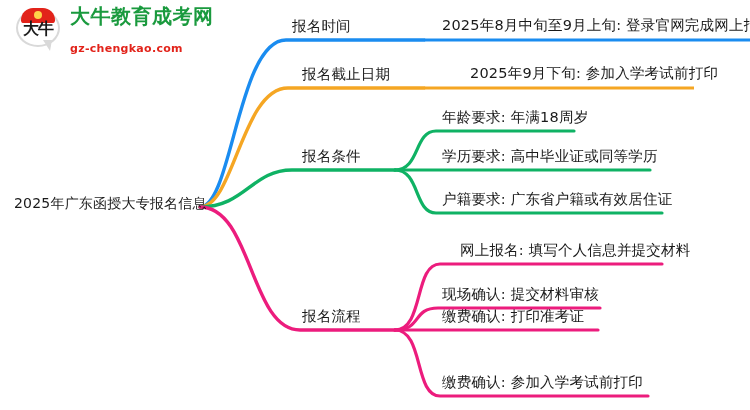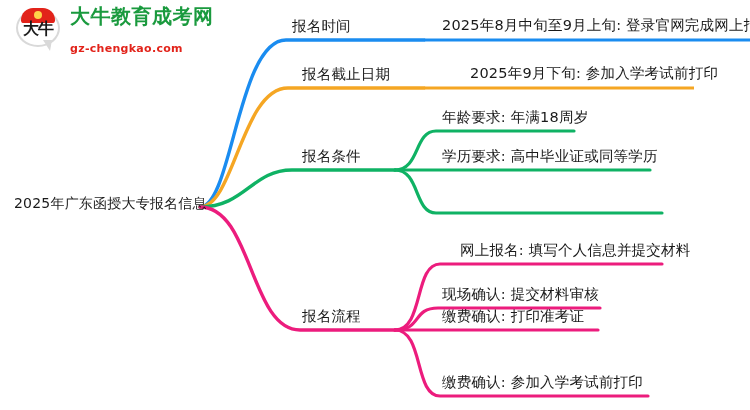--- a/index.html
+++ b/index.html
@@ -173,20 +173,21 @@
   <div class="lbl branch-label" style="left:302px; top:309px;">报名流程</div>
 
   <div class="lbl leaf-label" style="left:442px; top:18px;">2025年8月中旬至9月上旬: 登录官网完成网上报名</div>
 
   <div class="lbl leaf-label" style="left:470px; top:66px;">2025年9月下旬: 参加入学考试前打印</div>
 
   <div class="lbl leaf-label" style="left:442px; top:110px;">年龄要求: 年满18周岁</div>
 
   <div class="lbl leaf-label" style="left:442px; top:149px;">学历要求: 高中毕业证或同等学历</div>
 
+  <div class="lbl leaf-label" style="left:442px; top:192px;">户籍要求: 广东省户籍或有效居住证</div>
 
   <div class="lbl leaf-label" style="left:460px; top:243px;">网上报名: 填写个人信息并提交材料</div>
 
   <div class="lbl leaf-label" style="left:442px; top:287px;">现场确认: 提交材料审核</div>
 
   <div class="lbl leaf-label" style="left:442px; top:309px;">缴费确认: 打印准考证</div>
 
   <div class="lbl leaf-label" style="left:442px; top:375px;">缴费确认: 参加入学考试前打印</div>
 
 </div>

